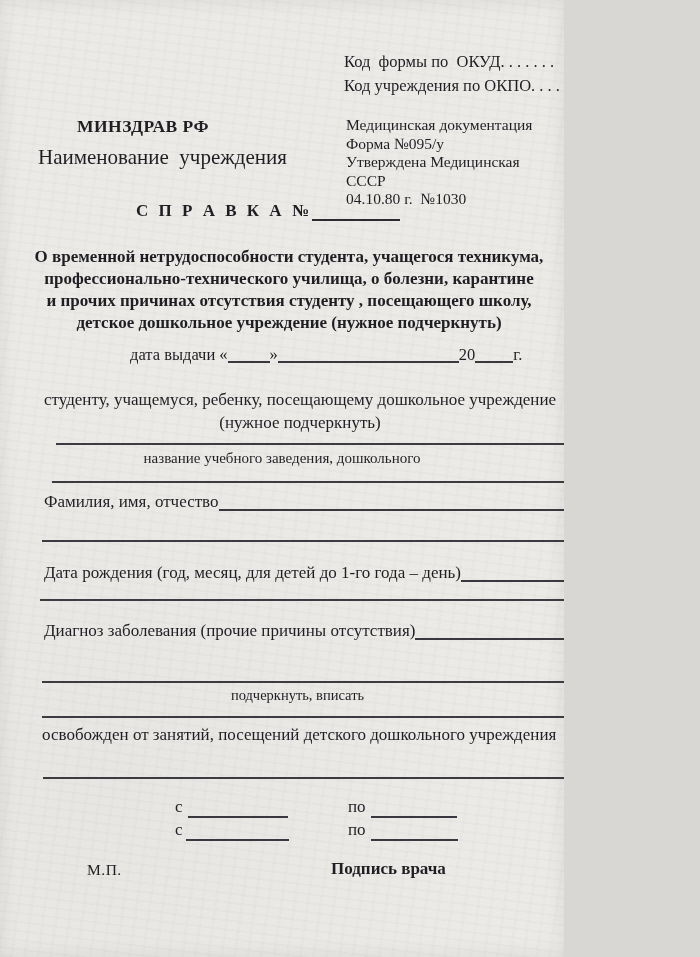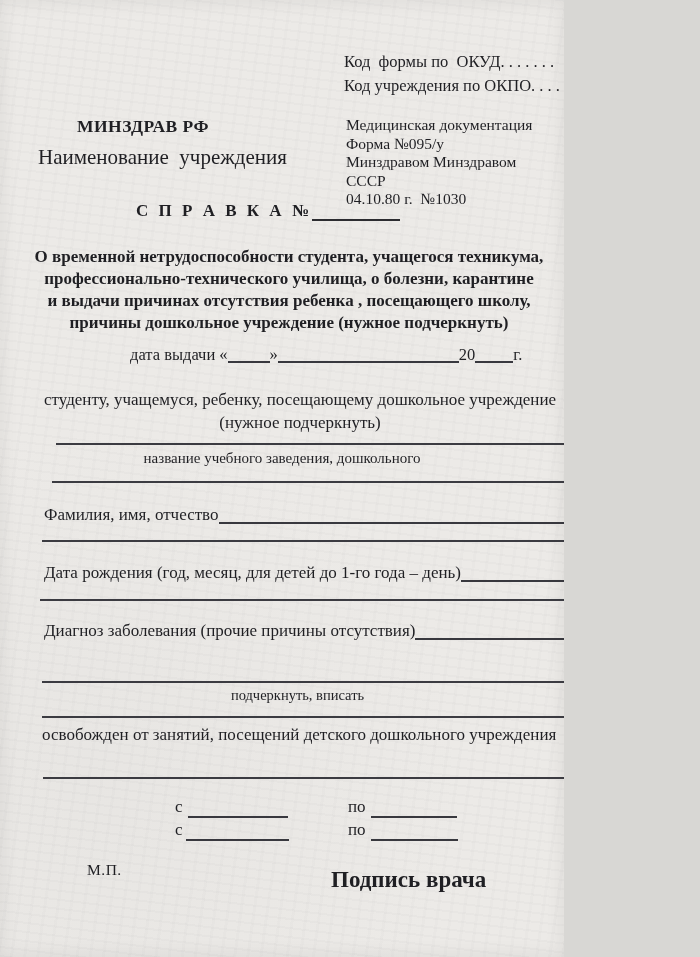--- a/index.html
+++ b/index.html
@@ -33,21 +33,21 @@
   .title-row{left:0;right:0;display:flex;justify-content:center;align-items:flex-end;transform:translateX(-14px);}
   .title-txt{font-size:17px;font-weight:bold;letter-spacing:3px;white-space:pre;}
   .title-blank{display:inline-block;width:88px;border-bottom:2.5px solid #2c2c30;height:18px;}
   .subtitle{left:14px;right:0;text-align:center;font-weight:bold;font-size:17px;line-height:22px;}
   .body-txt{font-size:17px;line-height:23px;}
   .caption{left:16px;right:16px;text-align:center;font-size:15px;}
   .date-row{display:flex;align-items:flex-end;font-size:16.5px;}
   .date-row .blank{margin-bottom:2px;}
   .speck{position:absolute;width:5px;height:4px;background:#3a3a3a;border-radius:1px;}
   .footer-stamp{font-size:15.5px;letter-spacing:.5px;}
-  .footer-sign{font-size:23px;font-weight:bold;margin-top:8px;}
+  .footer-sign{font-size:17px;font-weight:bold;}
   .p-label{position:absolute;font-size:17px;}
   .p-line{position:absolute;border-top:2px solid #38383e;height:0;}
 </style>
 </head>
 <body>
 
 <div class="page">
 
   <div class="speck" style="left:581px;top:88px;"></div>
 
@@ -57,34 +57,34 @@
   </div>
 
   <div class="abs hdr-left" style="left:38px;top:116px;">
     <div class="ministry">МИНЗДРАВ РФ</div>
     <div class="org pre">Наименование  учреждения</div>
   </div>
 
   <div class="abs hdr-right" style="left:346px;top:116px;">
     <div>Медицинская документация</div>
     <div>Форма №095/у</div>
-    <div>Минздравом Минздравом СССР</div>
+    <div>Утверждена Медицинская СССР</div>
     <div class="pre">04.10.80 г.  №1030</div>
   </div>
 
   <div class="abs title-row" style="top:201px;">
     <span class="title-txt">С П Р А В К А №</span>
       <span class="title-blank"></span>
   </div>
 
   <div class="abs subtitle" style="top:246px;">
     <div>О временной нетрудоспособности студента, учащегося техникума,</div>
     <div>профессионально-технического училища, о болезни, карантине</div>
-    <div>и выдачи причинах отсутствия ребенка , посещающего школу,</div>
-    <div>причины дошкольное учреждение (нужное подчеркнуть)</div>
+    <div>и прочих причинах отсутствия студенту , посещающего школу,</div>
+    <div>детское дошкольное учреждение (нужное подчеркнуть)</div>
   </div>
 
   <div class="abs date-row" style="left:130px;top:345px;">
     <span class="pre">дата выдачи «</span>
     <span class="blank" style="width:42px;"></span>
     <span>»</span>
     <span class="blank" style="width:181px;"></span>
     <span>20</span>
     <span class="blank" style="width:38px;"></span>
     <span>г.</span>
@@ -92,21 +92,21 @@
 
   <div class="abs body-txt" style="left:44px;top:388px;text-align:center;">
     <div>студенту, учащемуся, ребенку, посещающему дошкольное учреждение</div>
     <div>(нужное подчеркнуть)</div>
   </div>
 
   <div class="rule" style="left:56px;top:443px;width:592px;"></div>
   <div class="abs caption" style="top:450px;">название учебного заведения, дошкольного</div>
   <div class="rule" style="left:52px;top:481px;width:598px;"></div>
 
-  <div class="field-row body-txt" style="left:44px;top:503px;width:651px;">
+  <div class="field-row body-txt" style="left:44px;top:490px;width:651px;">
     <span class="label">Фамилия, имя, отчество</span>
     <span class="fill"></span>
   </div>
   <div class="rule" style="left:42px;top:540px;width:606px;"></div>
 
   <div class="field-row body-txt" style="left:44px;top:561px;width:604px;">
     <span class="label">Дата рождения (год, месяц, для детей до 1-го года – день)</span>
     <span class="fill"></span>
   </div>
   <div class="rule" style="left:40px;top:599px;width:608px;"></div>

